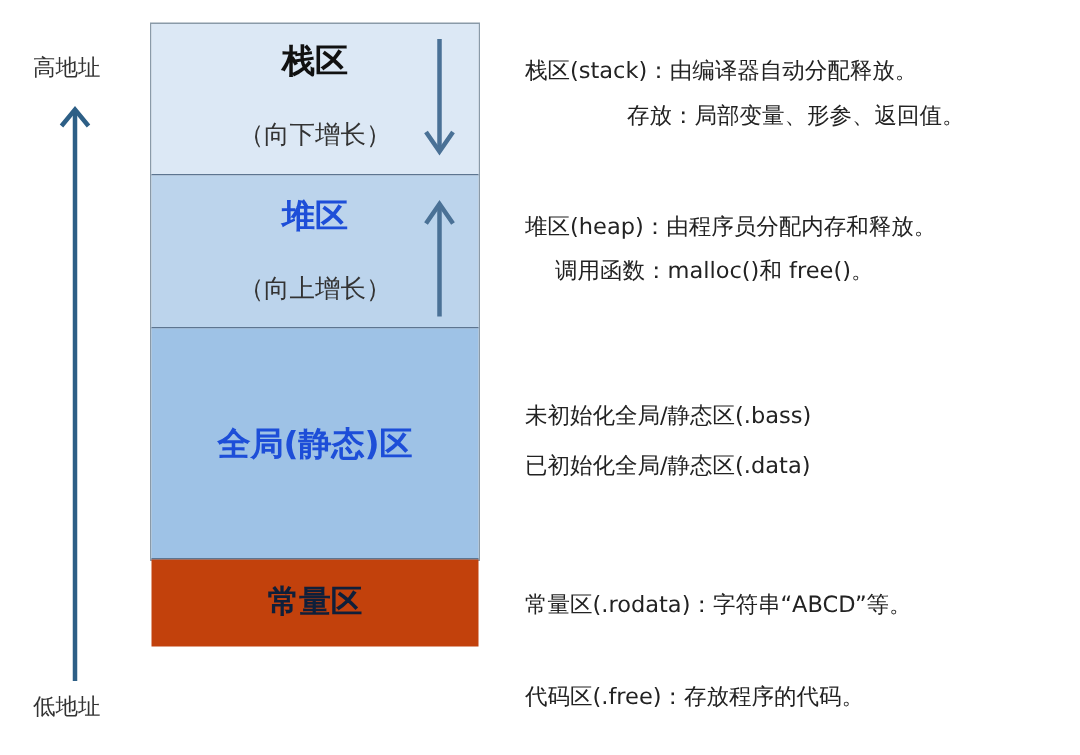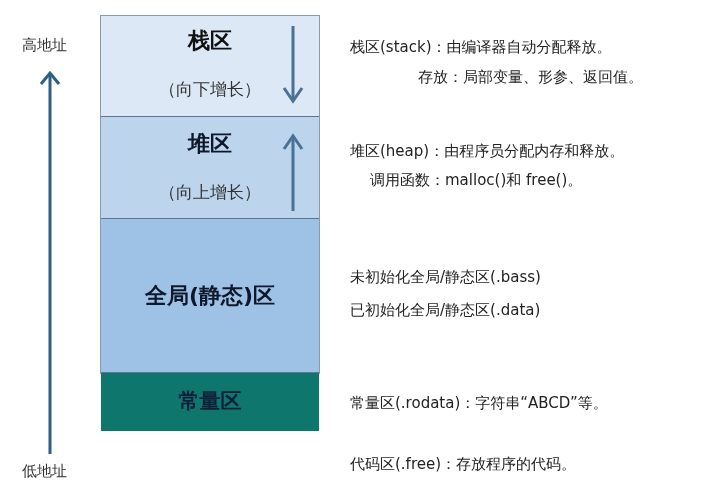--- a/index.html
+++ b/index.html
@@ -12,21 +12,21 @@
   .box { position:absolute; left:100px; top:15px; width:220px; height:359px;
          border:1px solid #8a9aa8; box-sizing:border-box; }
   .seg { position:absolute; left:0; width:100%; box-sizing:border-box; }
   .seg .title { position:absolute; left:0; width:100%; text-align:center;
                 font-weight:bold; }
   .seg .sub { position:absolute; left:0; width:100%; text-align:center;
               font-size:17px; color:#333; }
   #seg-stack { top:0; height:101px; background:#dce8f5; border-bottom:1px solid #5d7590; }
   #seg-heap { top:101px; height:102px; background:#bcd4ec; border-bottom:1px solid #5d7590; }
   #seg-global { top:203px; height:154px; background:#9ec2e6; border-bottom:1px solid #5d7590; }
-  #seg-const { top:357px; height:58px; background:#0f766e; }
+  #seg-const { top:357px; height:58px; background:#c2410c; }
   #seg-code { top:415px; height:58px; background:#0c2766; }
   .side-arrow { position:absolute; left:180px; }
   .desc { position:absolute; left:350px; font-size:15px; color:#222; white-space:pre; }
 </style>
 </head>
 <body>
 
 <div class="addr" id="addr-high">高地址</div>
 <svg id="addr-arrow" width="24" height="386" viewBox="0 0 24 386">
   <line x1="12" y1="4" x2="12" y2="384" stroke="#2d5f86" stroke-width="3"></line>
@@ -37,29 +37,29 @@
 <div class="box">
   <div class="seg" id="seg-stack">
     <div class="title" style="top:10px;font-size:22px;color:#111;">栈区</div>
     <div class="sub" style="top:62px;">（向下增长）</div>
     <svg class="side-arrow" style="top:8px;" width="24" height="80" viewBox="0 0 24 80">
       <line x1="12" y1="2" x2="12" y2="76" stroke="#4a7196" stroke-width="3"></line>
       <polyline points="3,64 12,77 21,64" fill="none" stroke="#4a7196" stroke-width="3"></polyline>
     </svg>
   </div>
   <div class="seg" id="seg-heap">
-    <div class="title" style="top:12px;font-size:22px;color:#0f172a;">堆区</div>
+    <div class="title" style="top:12px;font-size:22px;color:#1d4ed8;">堆区</div>
     <div class="sub" style="top:64px;">（向上增长）</div>
     <svg class="side-arrow" style="top:16px;" width="24" height="80" viewBox="0 0 24 80">
       <line x1="12" y1="4" x2="12" y2="78" stroke="#4a7196" stroke-width="3"></line>
       <polyline points="3,16 12,3 21,16" fill="none" stroke="#4a7196" stroke-width="3"></polyline>
     </svg>
   </div>
   <div class="seg" id="seg-global">
-    <div class="title" style="top:62px;font-size:22px;color:#0f172a;">全局(静态)区</div>
+    <div class="title" style="top:62px;font-size:22px;color:#1d4ed8;">全局(静态)区</div>
   </div>
   <div class="seg" id="seg-const">
     <div class="title" style="top:14px;font-size:21px;color:#0f1f3a;">常量区</div>
   </div>
 </div>
 
 <div class="desc" style="top:38px;">栈区(stack)：由编译器自动分配释放。</div>
 <div class="desc" style="top:68px;left:418px;">存放：局部变量、形参、返回值。</div>
 <div class="desc" style="top:142px;">堆区(heap)：由程序员分配内存和释放。</div>
 <div class="desc" style="top:171px;left:370px;">调用函数：malloc()和 free()。</div>

